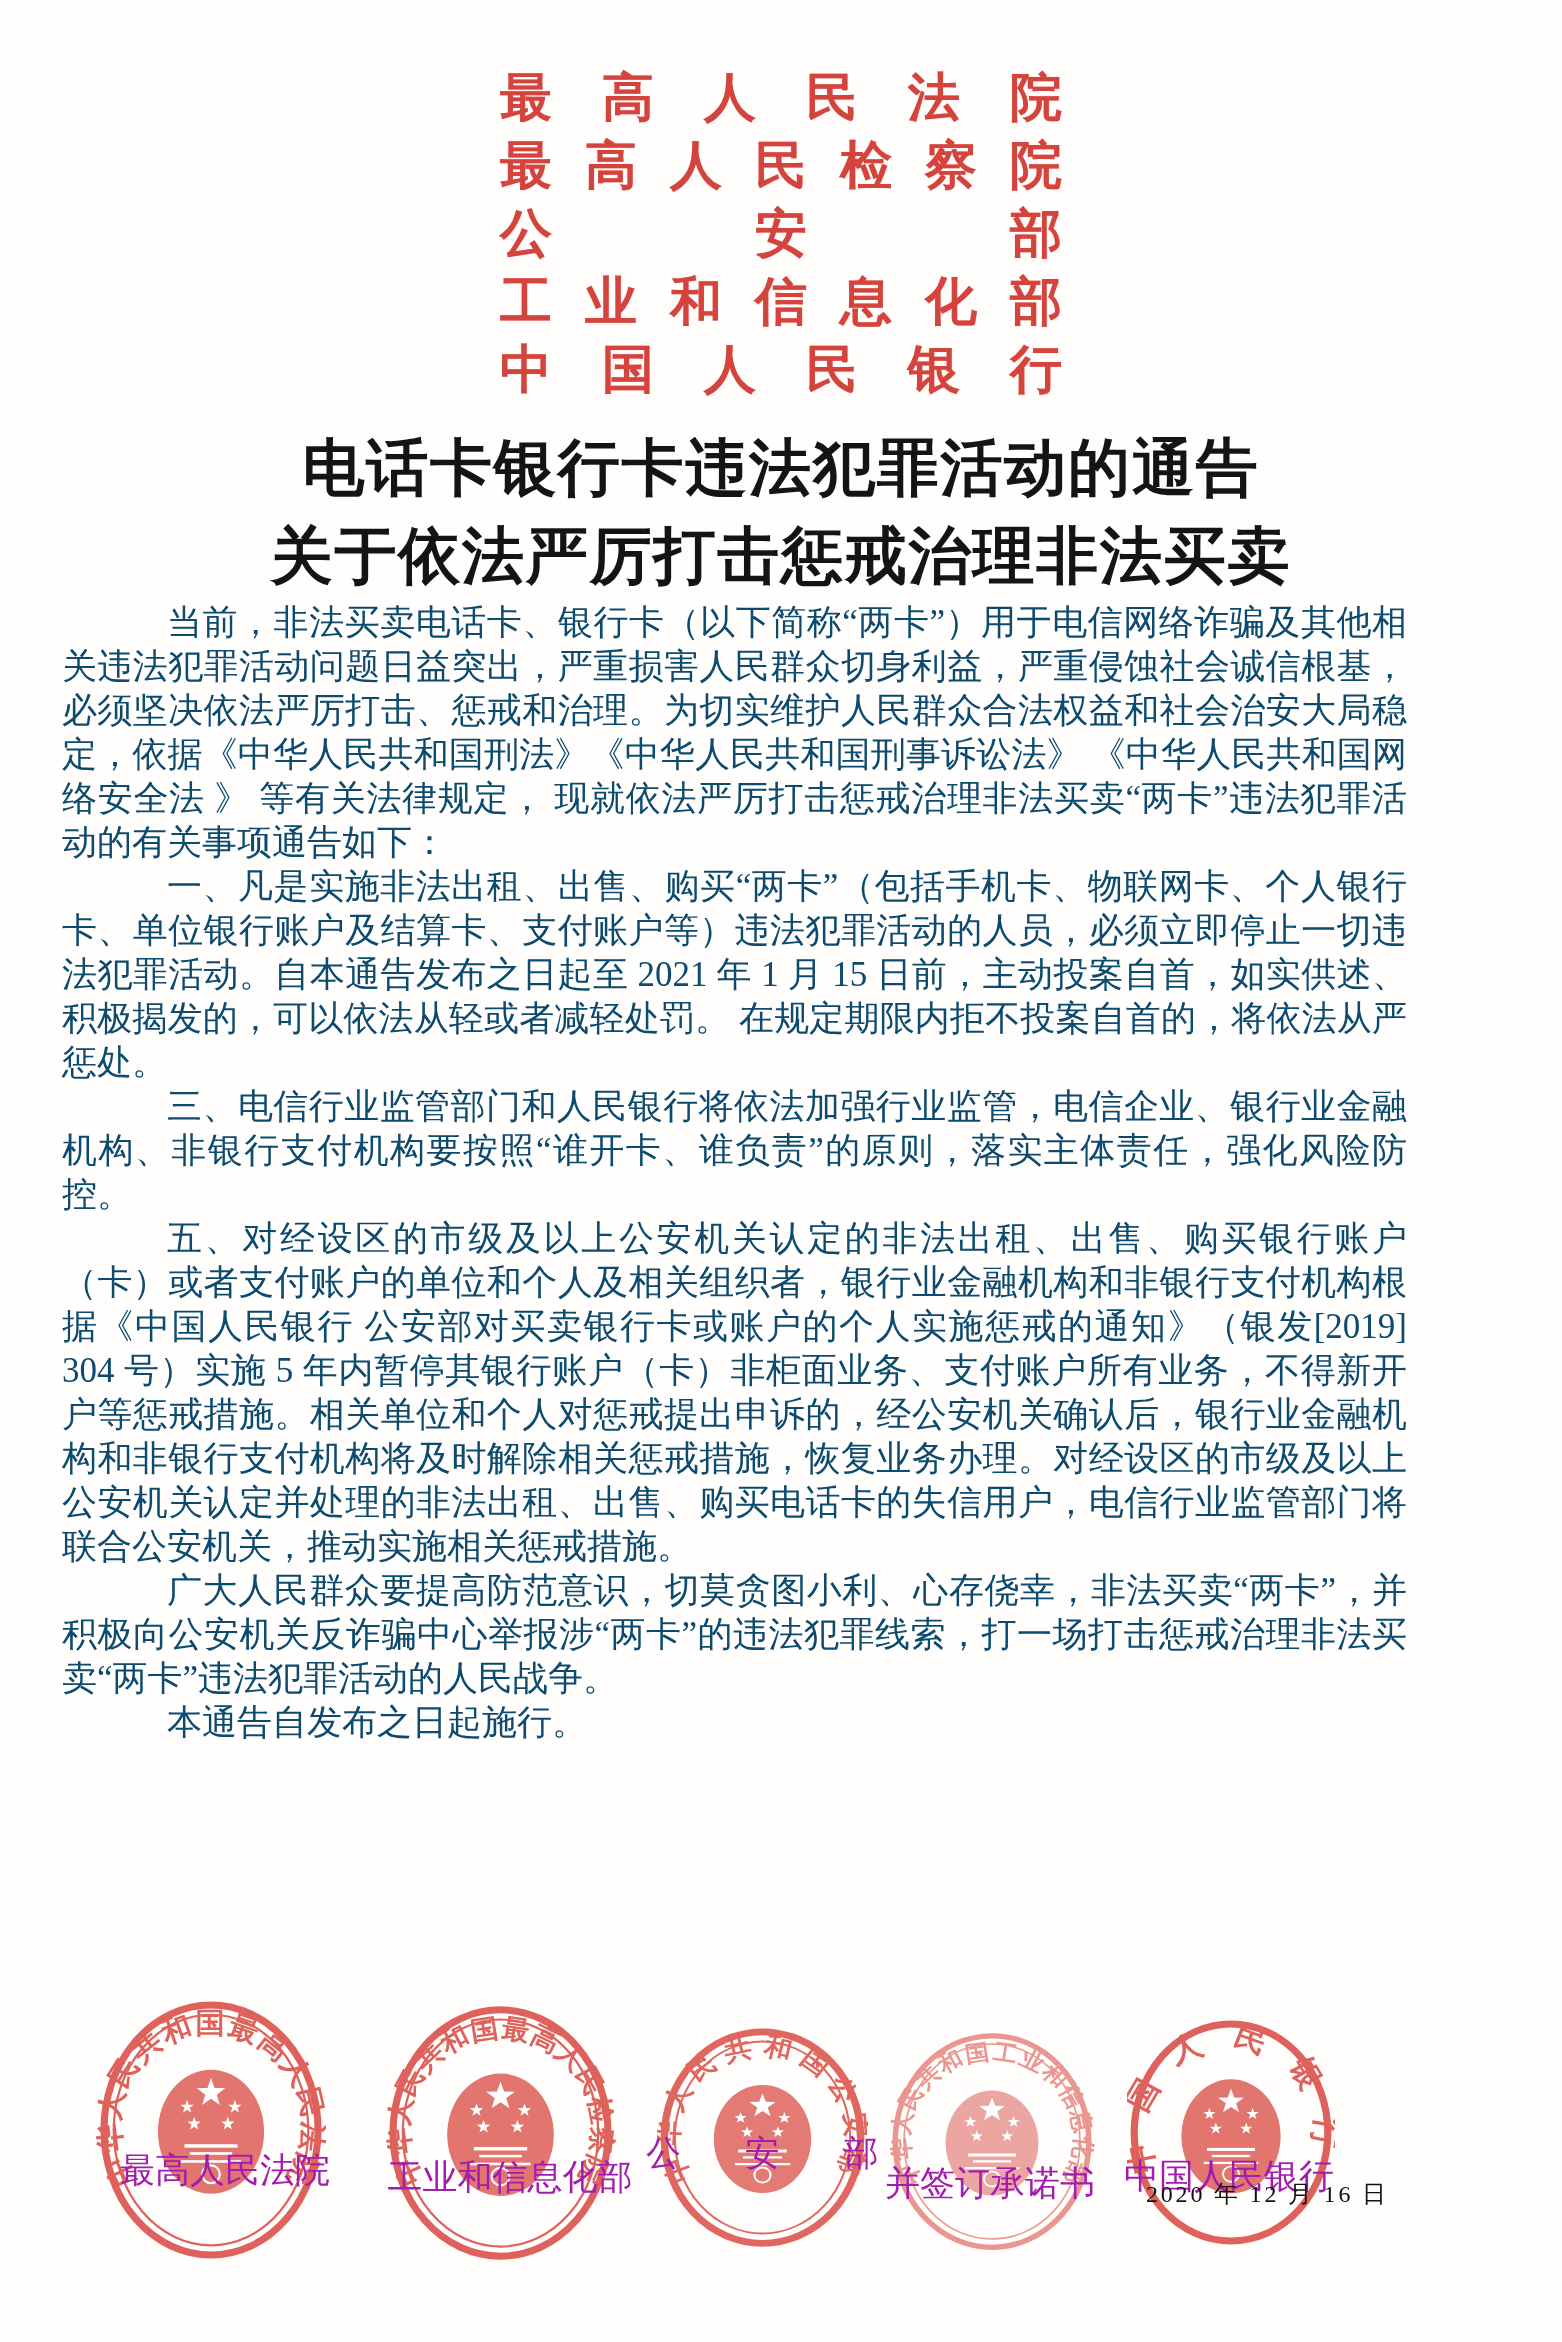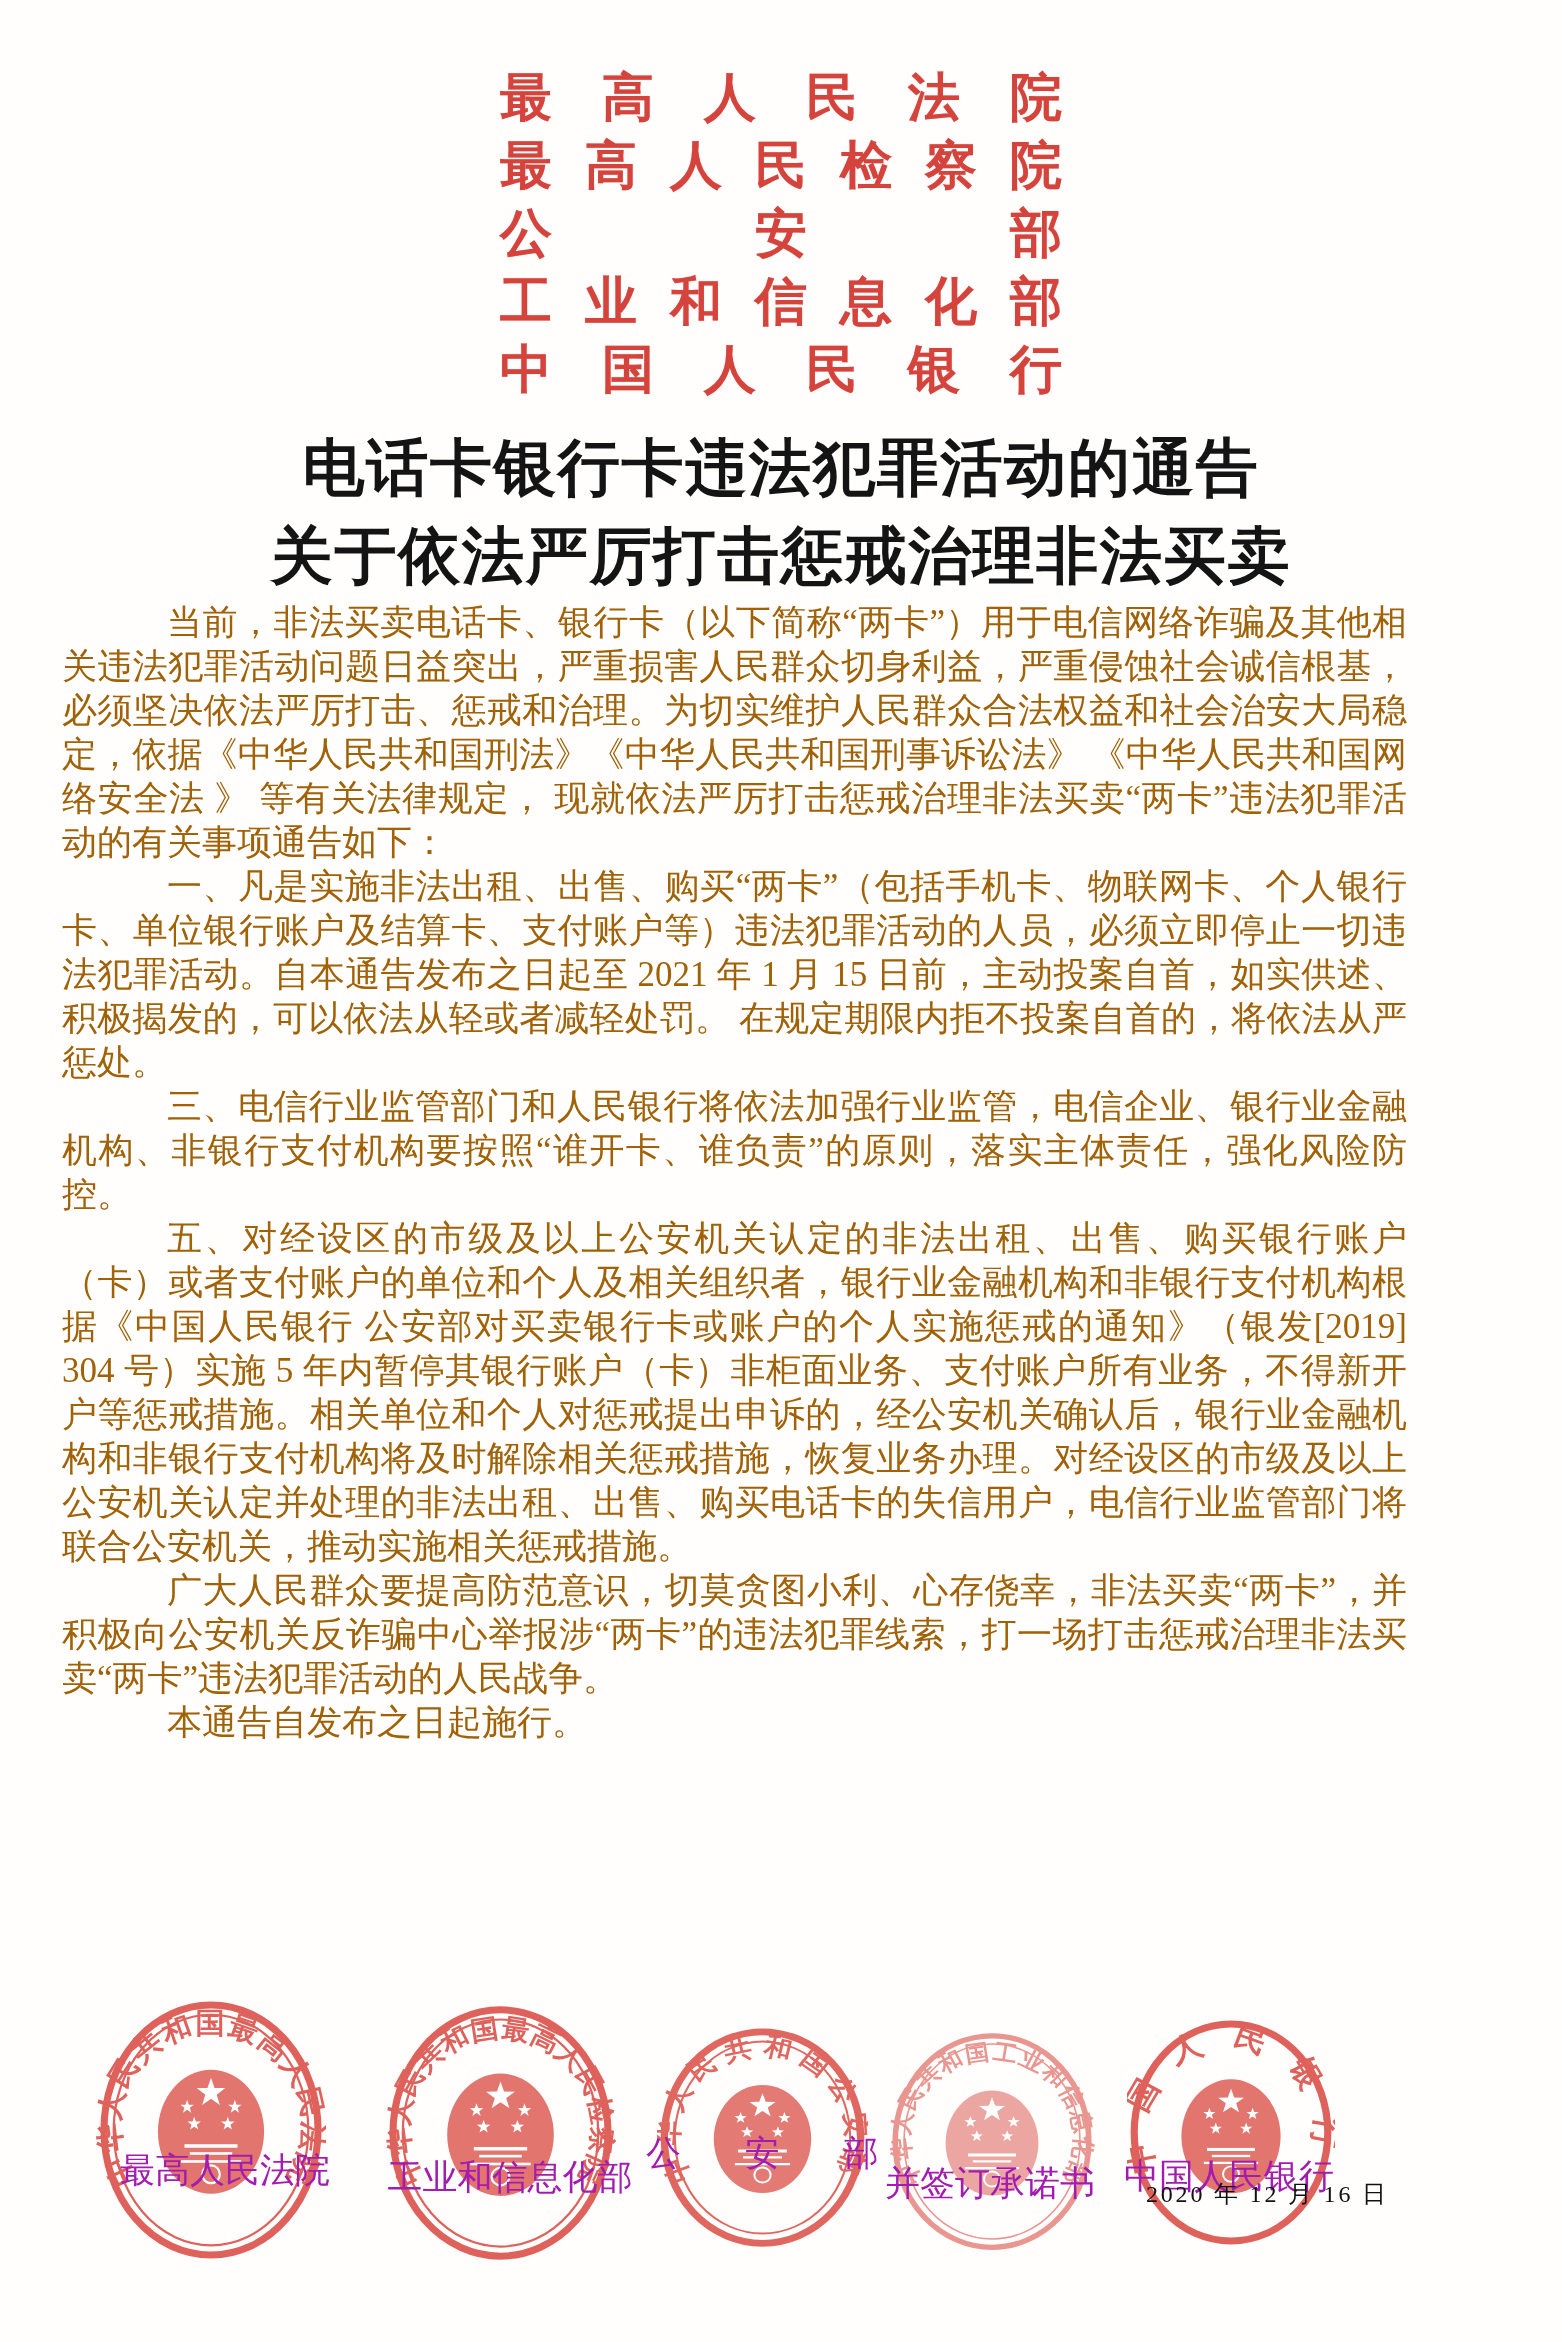--- a/index.html
+++ b/index.html
@@ -35,21 +35,21 @@
 
   
   .doc-body{
     position:absolute;top:601px;left:62px;width:1345px;
   }
   .doc-body p{
     margin:0;padding:0;
     font-size:35px;line-height:44px;
     text-align:justify;text-justify:inter-ideograph;
     text-indent:105px;
-    color:#a16207;
+    color:#0c4a6e;
   }
 
   
   .seal-row{position:absolute;left:0;top:0;width:1562px;height:2343px;pointer-events:none;}
   .seal{position:absolute;}
   .seal text{
     font-family:"Liberation Serif","DejaVu Serif",serif;
     font-weight:bold;fill:#dc574f;
   }
   .seal-caption{

